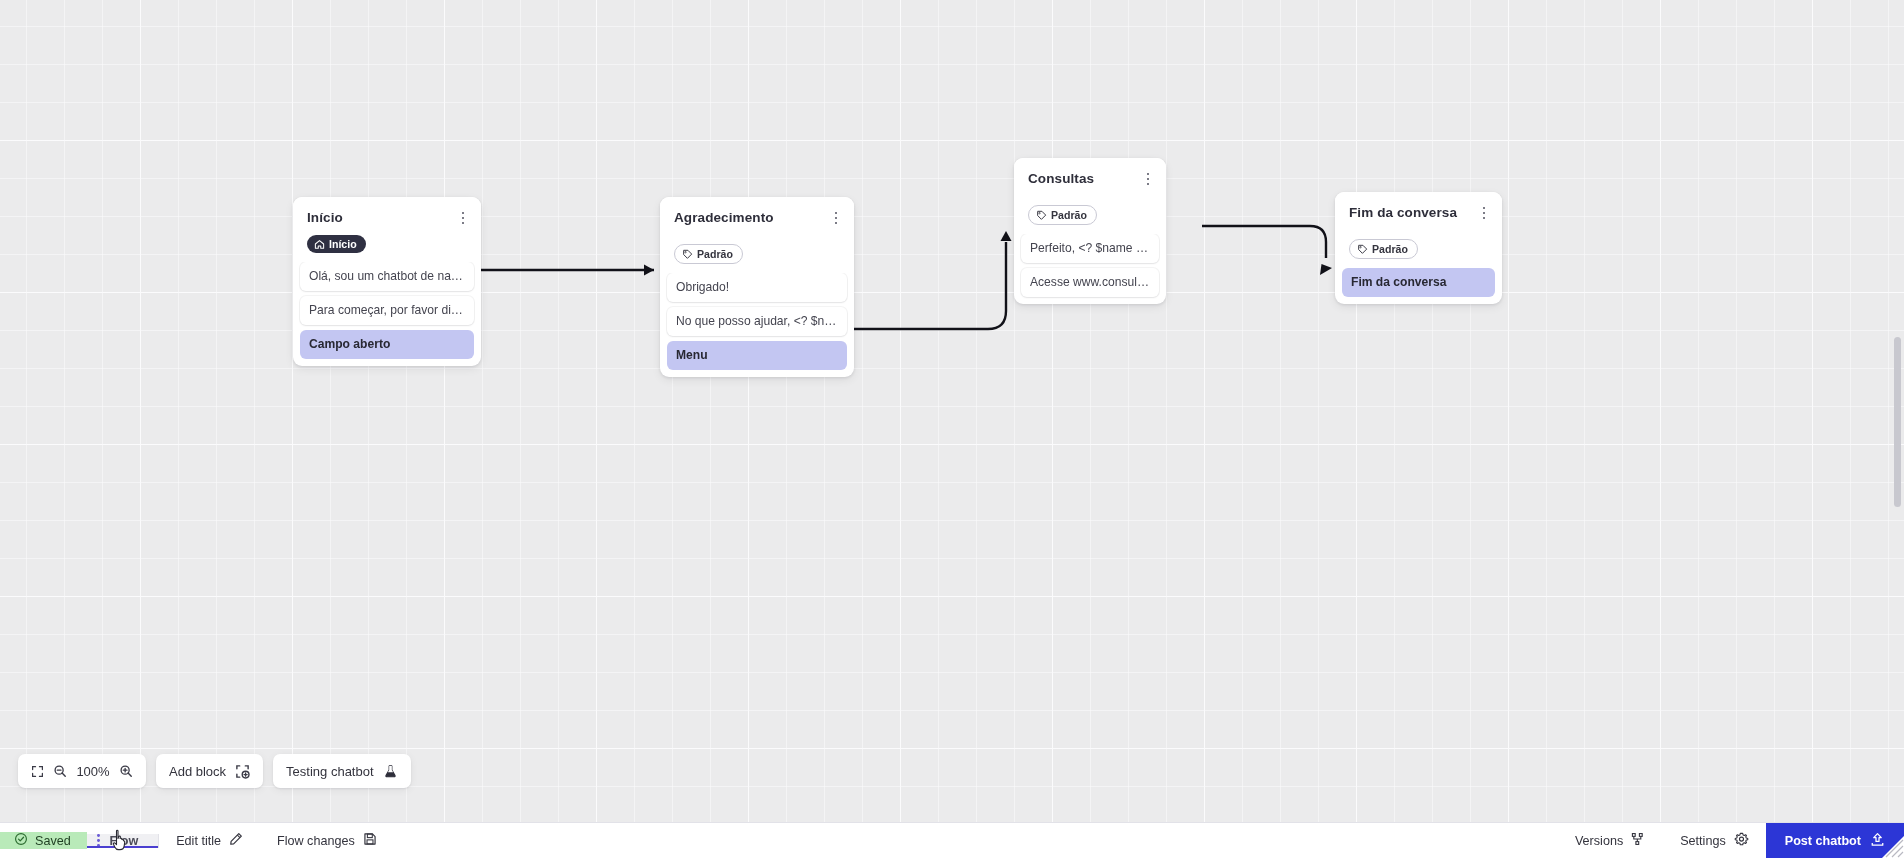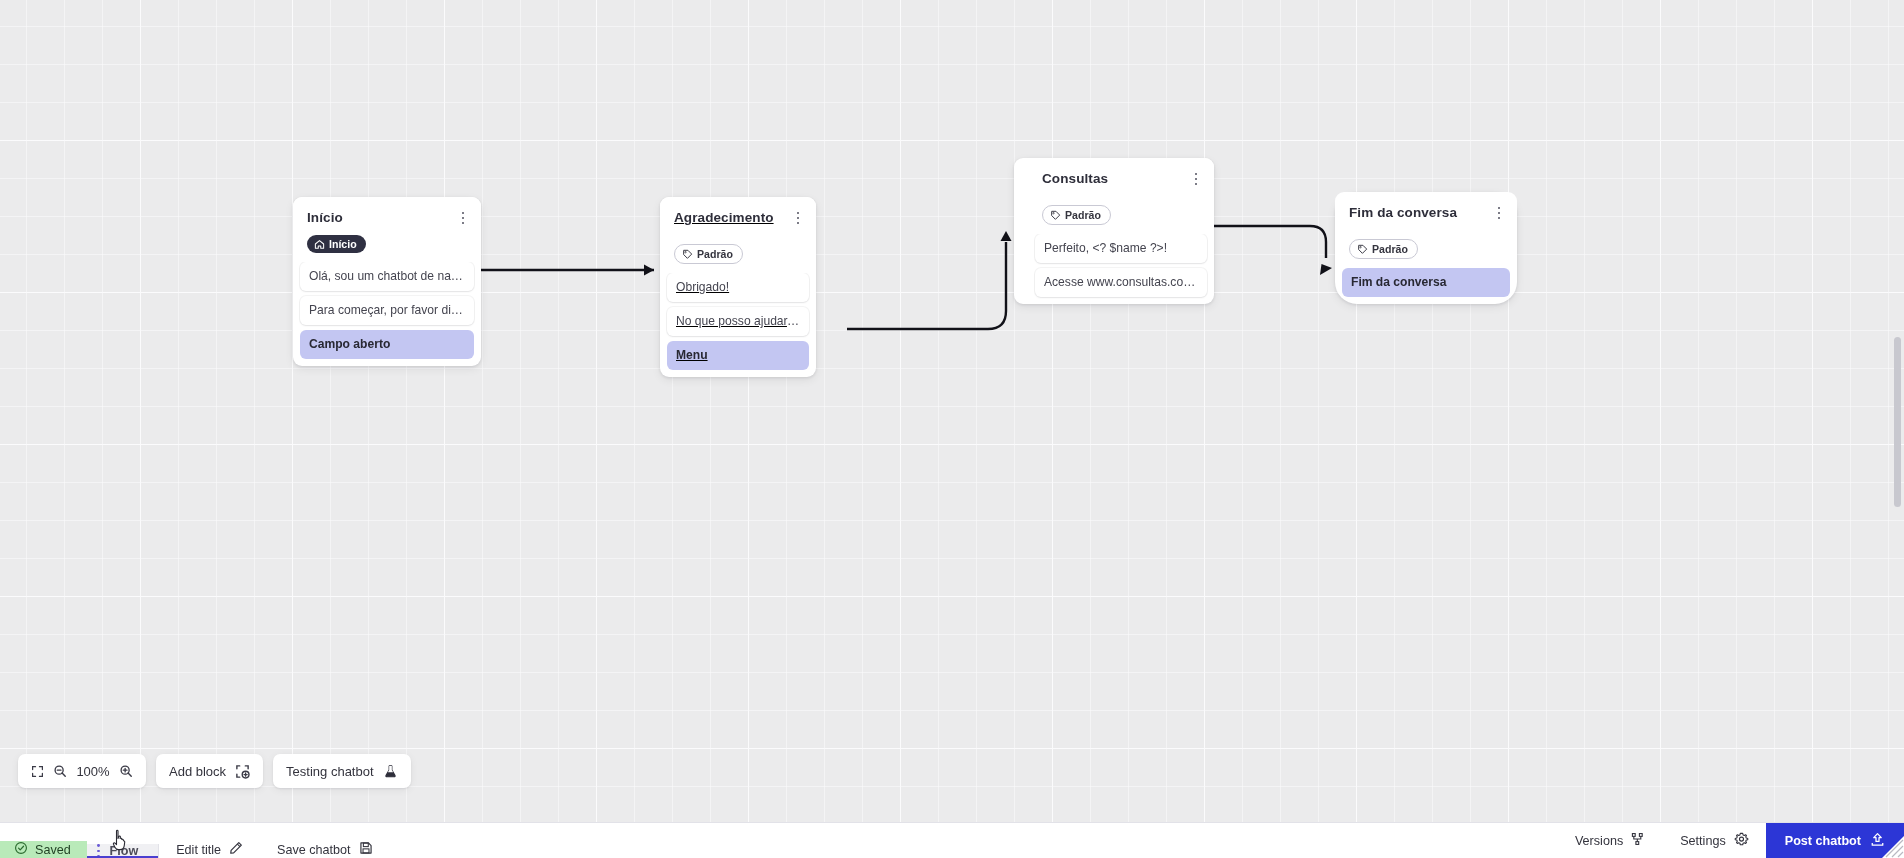--- a/index.html
+++ b/index.html
@@ -169,21 +169,21 @@
   .tab::after {
     content:""; position:absolute; left:0; right:0; bottom:0; height:2px; background:#4b3fd0;
   }
   .barbtn {
     display:flex; align-items:center; gap:8px;
     padding: 0 17px;
     color:#33333d;
     cursor:pointer;
     white-space:nowrap;
   }
-  #bar-left { display:flex; align-items:flex-end; }
+  #bar-left { display:flex; align-items:center; }
   #bar-spacer { flex:1 1 auto; }
   #bar-right { display:flex; align-items:stretch; }
   #bar-right .barbtn { border-left:1px solid transparent; }
   #post {
     display:flex; align-items:center; gap:9px;
     padding: 0 19px;
     background:#2c36d6;
     color:#ffffff;
     font-weight:700;
     cursor:pointer;
@@ -230,21 +230,21 @@
         <span>Início</span>
       </div>
     </div>
     <div class="rows">
       <div class="row msg">Olá, sou um chatbot de name!</div>
       <div class="row msg">Para começar, por favor digite o ...</div>
       <div class="row option">Campo aberto</div>
     </div>
   </div>
 
-  <div class="card" style="left:660px; top:197px; width:156px;text-decoration:underline;">
+  <div class="card" style="left:660px; top:197px; width:194px;">
     <div class="card-head">
       <div class="card-title">Agradecimento</div>
       <div class="kebab">
           <i></i>
           <i></i>
           <i></i>
         </div>
       <div class="badge padrao">
         <svg width="11" height="11" viewBox="0 0 16 16">
           <path d="M8.6 1.9 L14.1 7.4 L7.9 13.6 L2.4 8.1 L2.4 2.6 L2.4 1.9 Z" fill="none" stroke="#35353f" stroke-width="1.4" stroke-linejoin="round"></path>
@@ -253,21 +253,21 @@
         <span>Padrão</span>
       </div>
     </div>
     <div class="rows">
       <div class="row msg">Obrigado!</div>
       <div class="row msg">No que posso ajudar, &lt;? $name ...</div>
       <div class="row option">Menu</div>
     </div>
   </div>
 
-  <div class="card" style="left:1014px; top:158px; width:200px;padding-left:14px;">
+  <div class="card" style="left:1014px; top:158px; width:152px;">
     <div class="card-head">
       <div class="card-title">Consultas</div>
       <div class="kebab">
           <i></i>
           <i></i>
           <i></i>
         </div>
       <div class="badge padrao">
         <svg width="11" height="11" viewBox="0 0 16 16">
           <path d="M8.6 1.9 L14.1 7.4 L7.9 13.6 L2.4 8.1 L2.4 2.6 L2.4 1.9 Z" fill="none" stroke="#35353f" stroke-width="1.4" stroke-linejoin="round"></path>
@@ -275,21 +275,21 @@
         </svg>
         <span>Padrão</span>
       </div>
     </div>
     <div class="rows">
       <div class="row msg">Perfeito, &lt;? $name ?&gt;!</div>
       <div class="row msg">Acesse www.consultas.com par...</div>
     </div>
   </div>
 
-  <div class="card" style="left:1335px; top:192px; width:182px;border-radius:22px;">
+  <div class="card" style="left:1335px; top:192px; width:167px;">
     <div class="card-head">
       <div class="card-title">Fim da conversa</div>
       <div class="kebab">
           <i></i>
           <i></i>
           <i></i>
         </div>
       <div class="badge padrao">
         <svg width="11" height="11" viewBox="0 0 16 16">
           <path d="M8.6 1.9 L14.1 7.4 L7.9 13.6 L2.4 8.1 L2.4 2.6 L2.4 1.9 Z" fill="none" stroke="#35353f" stroke-width="1.4" stroke-linejoin="round"></path>
@@ -384,21 +384,21 @@
       <span>Edit title</span>
       <span class="ico">
         <svg width="14" height="14" viewBox="0 0 16 16">
           <path d="M11.2 1.9 L14.1 4.8 L5.3 13.6 L2 14 L2.4 10.7 Z" fill="none" stroke="#33333d" stroke-width="1.35" stroke-linejoin="round"></path>
           <path d="M9.6 3.5 L12.5 6.4" stroke="#33333d" stroke-width="1.2"></path>
         </svg>
       </span>
     </div>
 
     <div class="barbtn">
-      <span>Save chatbot</span>
+      <span>Flow changes</span>
       <span class="ico">
         <svg width="14" height="14" viewBox="0 0 16 16">
           <path d="M2.2 2.2 L10.8 2.2 L13.8 5.2 L13.8 13.8 L2.2 13.8 Z" fill="none" stroke="#33333d" stroke-width="1.35" stroke-linejoin="round"></path>
           <rect x="5" y="2.4" width="5.6" height="4" fill="none" stroke="#33333d" stroke-width="1.2"></rect>
           <rect x="4.6" y="9" width="6.8" height="4.6" fill="none" stroke="#33333d" stroke-width="1.2"></rect>
         </svg>
       </span>
     </div>
   </div>
 

